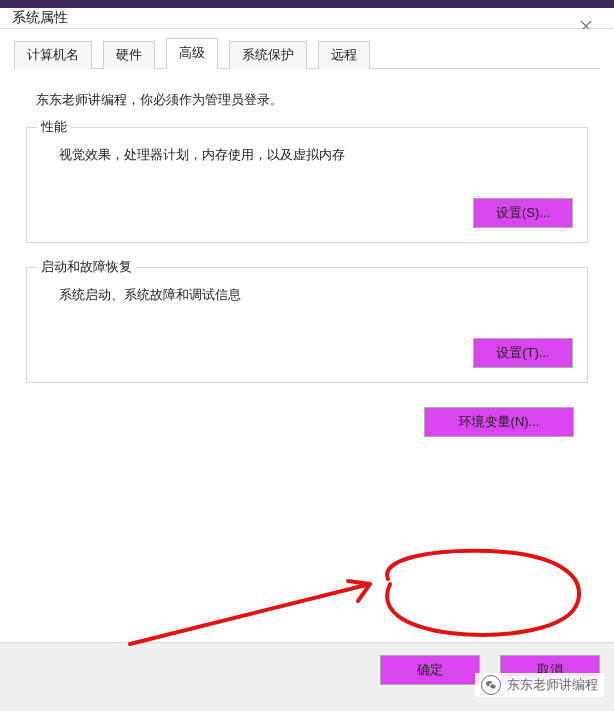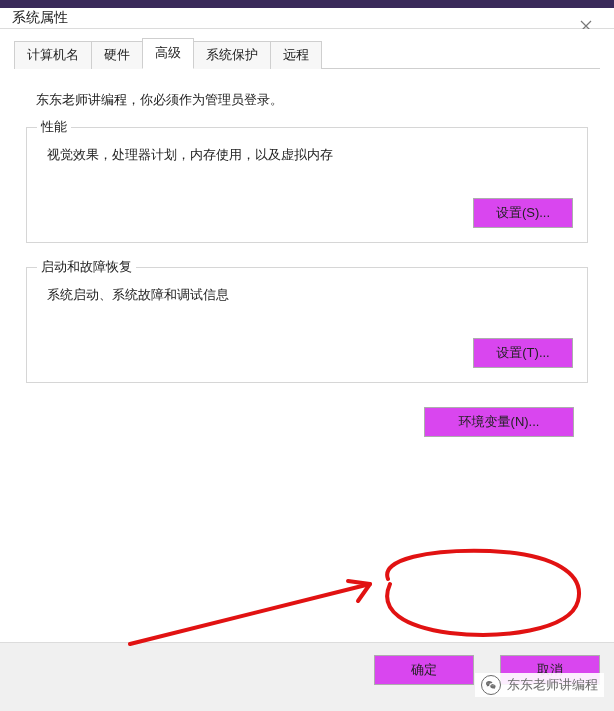--- a/index.html
+++ b/index.html
@@ -23,20 +23,21 @@
   .titlebar .close svg { width: 12px; height: 12px; stroke: #777; stroke-width: 1.2; fill: none; }
 
   .dialog-body {
     background: #ffffff; padding: 12px 14px 0 14px; height: calc(711px - 8px - 36px);
     position: relative;
   }
 
   .tabstrip {
     display: flex; align-items: flex-end; height: 28px; position: relative;
     border-bottom: 1px solid #cfcfcf;
+    gap: 12px;
   }
   .tab {
     padding: 4px 12px 5px 12px; font-size: 13px; color: #222;
     border: 1px solid #cfcfcf; border-bottom: none; background: #f7f7f7;
     margin-right: -1px; position: relative; top: 1px;
     cursor: pointer;
   }
   .tab.active {
     background: #ffffff; border-bottom: 1px solid #ffffff; z-index: 2;
     padding-top: 5px; padding-bottom: 6px; top: 1px;
@@ -44,21 +45,21 @@
 
   .tabcontent {
     padding: 22px 12px 0 12px;
   }
 
   .note {
     font-size: 13px; color: #222; margin: 0 0 18px 10px;
   }
 
   .groupbox {
-    border: 1px solid #d6d6d6; position: relative; padding: 12px 14px 14px 14px;
+    border: 1px solid #d6d6d6; position: relative; padding: 12px 14px 14px 26px;
     margin-bottom: 24px;
   }
   .groupbox .legend {
     position: absolute; top: -10px; left: 10px; background: #ffffff;
     padding: 0 4px; font-size: 13px; color: #222;
   }
   .groupbox .desc {
     font-size: 13px; color: #222; margin: 6px 0 0 6px;
   }
   .groupbox .btnrow {
@@ -73,21 +74,21 @@
   .btn.wide { min-width: 150px; }
 
   .envrow {
     display: flex; justify-content: flex-end; margin: 2px 14px 0 0;
   }
 
   .footer {
     position: absolute; left: 0; right: 0; bottom: 0; height: 54px;
     border-top: 1px solid #dcdcdc; background: #f0f0f0;
     display: flex; align-items: center; justify-content: flex-end;
-    gap: 26px; padding-right: 14px;
+    gap: 20px; padding-right: 14px;
   }
 
   .annot-layer {
     position: absolute; inset: 0; pointer-events: none; z-index: 50;
   }
 
   .watermark {
     position: absolute; right: 10px; bottom: 14px; display: flex; align-items: center;
     gap: 6px; font-size: 13px; color: #6b6b6b; background: rgba(255,255,255,0.9);
     padding: 2px 6px; z-index: 60; margin-left: 13px;

